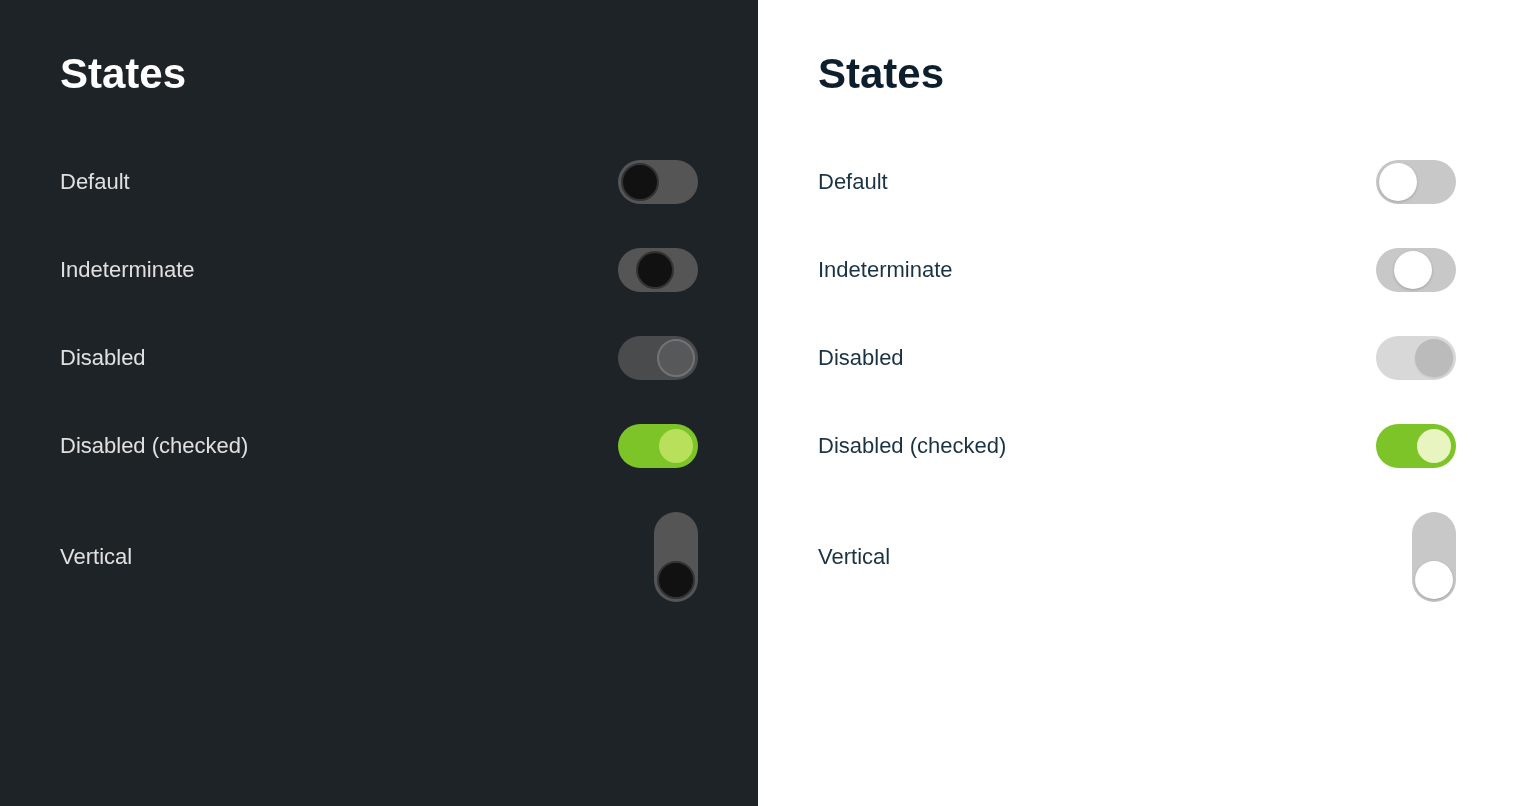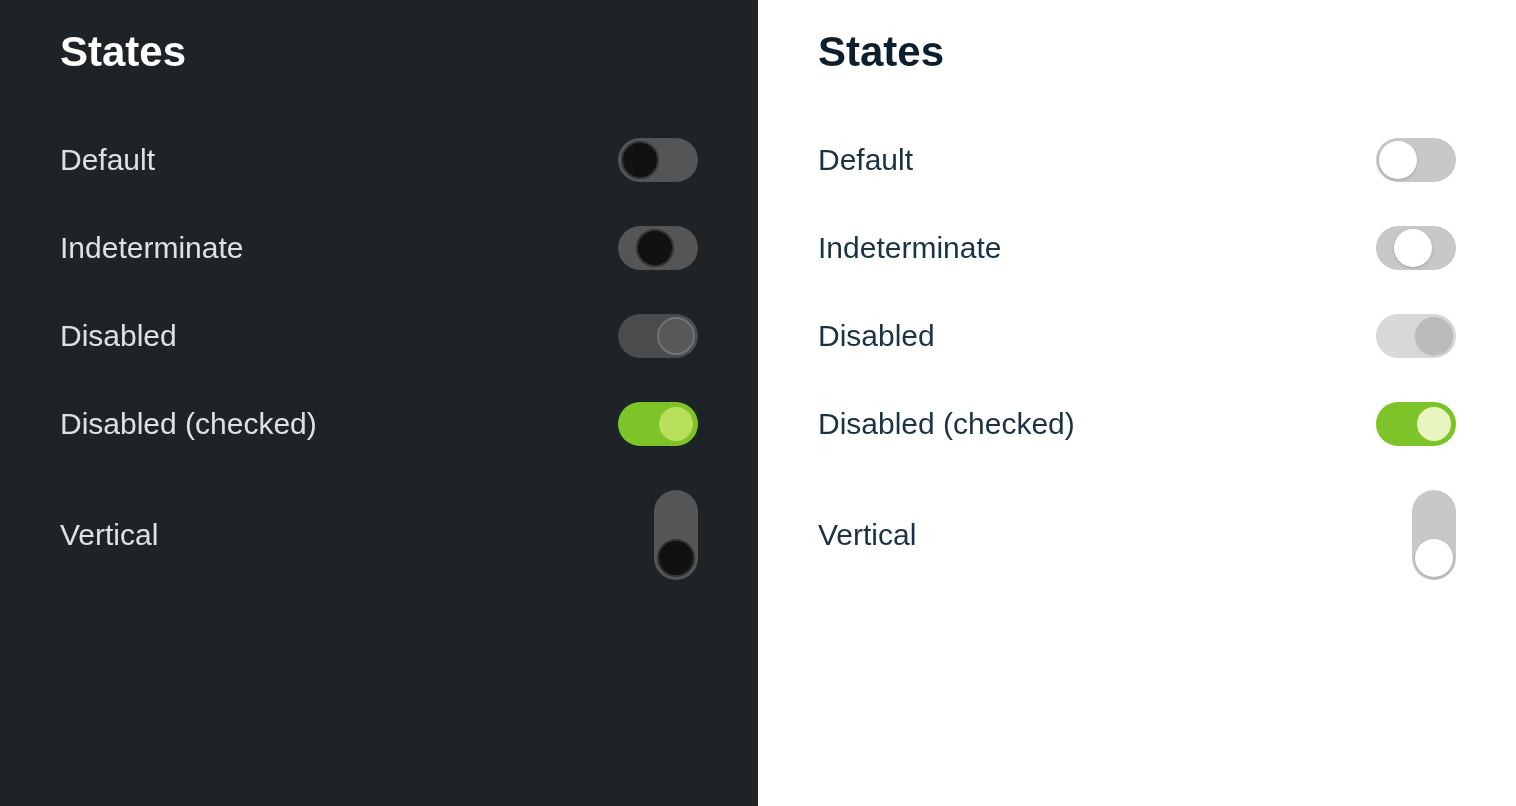--- a/index.html
+++ b/index.html
@@ -6,21 +6,21 @@
     body {
       display: flex;
       width: 1516px;
       height: 806px;
       font-family: -apple-system, BlinkMacSystemFont, 'Segoe UI', sans-serif;
       overflow: hidden;
     }
 
     .panel {
       flex: 1;
-      padding: 28px 60px;
+      padding: 50px 60px;
       display: flex;
       flex-direction: column;
     }
 
     .panel-dark {
       background-color: #1e2328;
     }
 
     .panel-light {
       background-color: #ffffff;
@@ -41,21 +41,21 @@
     }
 
     .state-row {
       display: flex;
       align-items: center;
       justify-content: space-between;
       padding: 22px 0;
     }
 
     .state-label {
-      font-size: 30px;
+      font-size: 22px;
       font-weight: 400;
     }
 
     .panel-dark .state-label {
       color: #e0e0e0;
     }
 
     .panel-light .state-label {
       color: #1a3344;
     }

